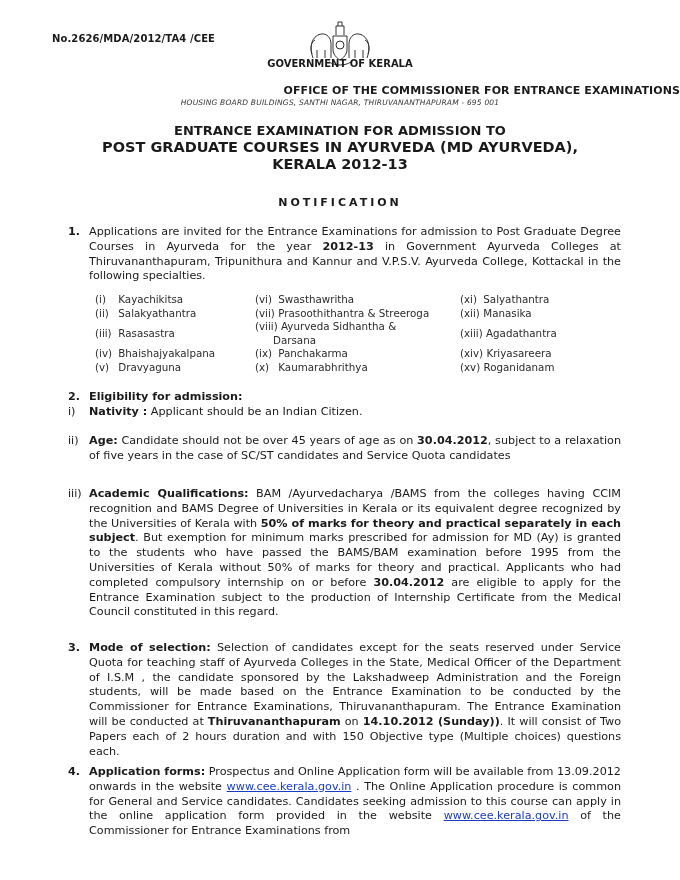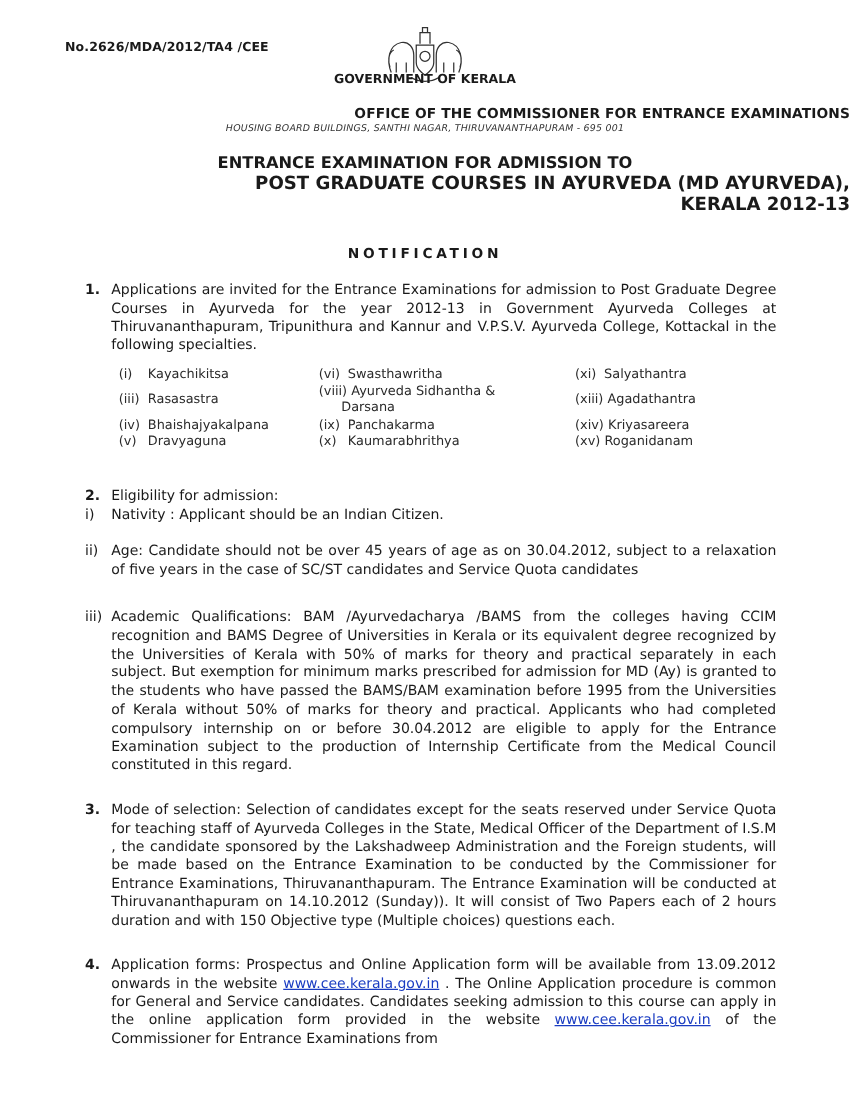--- a/index.html
+++ b/index.html
@@ -12,31 +12,31 @@
     font-size: 10px; font-weight: bold; letter-spacing: 0.1px;
   }
   .emblem {
     position: absolute; left: 305px; top: 18px; width: 70px; height: 50px;
   }
   .header-block { position: absolute; left: 0; width: 680px; text-align: center; }
   .gov { top: 58px; font-size: 10px; font-weight: bold; }
   .office { top: 84px; font-size: 11px; font-weight: bold; letter-spacing: 0.1px; text-align: right; }
   .address { top: 98px; font-size: 7.5px; color: #333; letter-spacing: 0.2px; font-style: italic; }
   .title { top: 122px; font-size: 13px; font-weight: bold; line-height: 17px; }
-  .title .t2 { font-size: 14.5px; text-align: right; }
+  .title .t2 { font-size: 14.5px; }
   .notif {
     top: 196px; font-size: 11px; font-weight: bold; letter-spacing: 3px;
   }
   .body-text {
     position: absolute; left: 89px; width: 532px;
     font-size: 11.2px; line-height: 14.8px; text-align: justify;
   }
   .num { position: absolute; left: -21px; font-weight: bold; }
   .num-plain { position: absolute; left: -21px; }
-  b { font-weight: normal; margin-top: 40px; }
+  b { font-weight: bold; margin-top: 40px; }
   .spec-table {
     position: absolute; left: 95px; top: 293px; width: 520px;
     font-size: 10.3px; line-height: 13.6px; border-collapse: collapse; color: #2a2a2a;
   }
   .spec-table td { padding: 0; vertical-align: middle; }
   .spec-table td.c1 { width: 160px; }
   .spec-table td.c2 { width: 205px; }
   .rn { display: inline-block; min-width: 20px; }
   .hang { padding-left: 18px; }
   a.link { color: #1a3cc2; font-weight: normal; text-decoration: underline; }
@@ -79,20 +79,25 @@
 </div>
 
 <table class="spec-table">
   <tbody>
       <tr>
     <td class="c1"><span class="rn">(i)</span> <span>Kayachikitsa</span></td>
     <td class="c2"><span class="rn">(vi)</span> <span>Swasthawritha</span></td>
     <td><span class="rn">(xi)</span> <span>Salyathantra</span></td>
   </tr>
   <tr>
+    <td class="c1"><span class="rn">(ii)</span> <span>Salakyathantra</span></td>
+    <td class="c2"><span class="rn">(vii)</span> <span>Prasoothithantra &amp; Streeroga</span></td>
+    <td><span class="rn">(xii)</span> <span>Manasika</span></td>
+  </tr>
+  <tr>
     <td class="c1"><span class="rn">(iii)</span> <span>Rasasastra</span></td>
     <td class="c2"><span class="rn">(viii)</span> <span>Ayurveda Sidhantha &amp;</span><br><span class="hang">Darsana</span></td>
     <td><span class="rn">(xiii)</span> <span>Agadathantra</span></td>
   </tr>
   <tr>
     <td class="c1"><span class="rn">(iv)</span> <span>Bhaishajyakalpana</span></td>
     <td class="c2"><span class="rn">(ix)</span> <span>Panchakarma</span></td>
     <td><span class="rn">(xiv)</span> <span>Kriyasareera</span></td>
   </tr>
   <tr>

